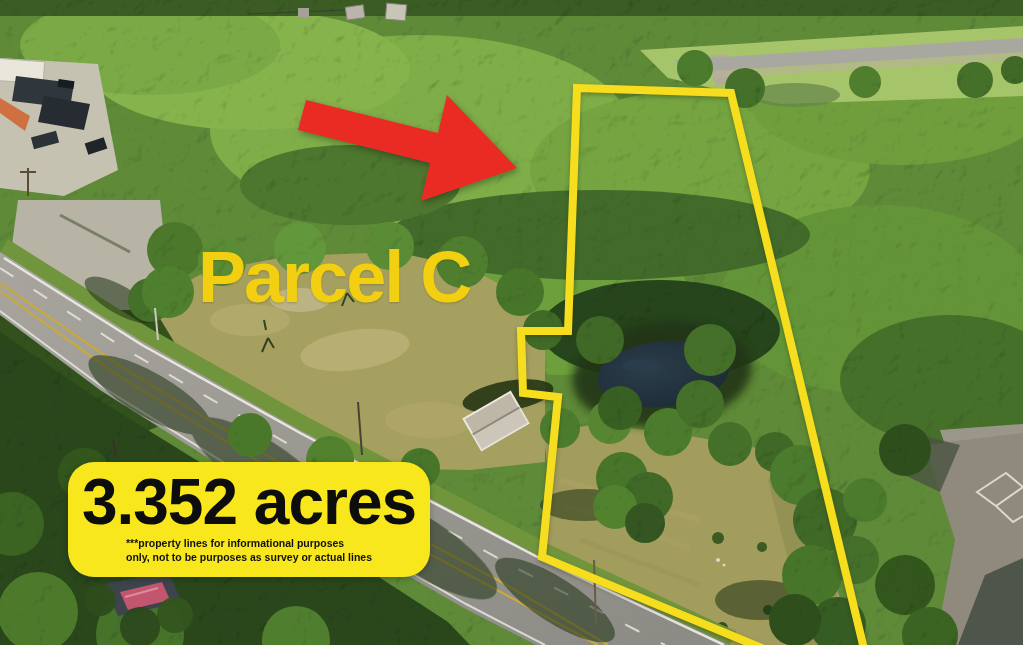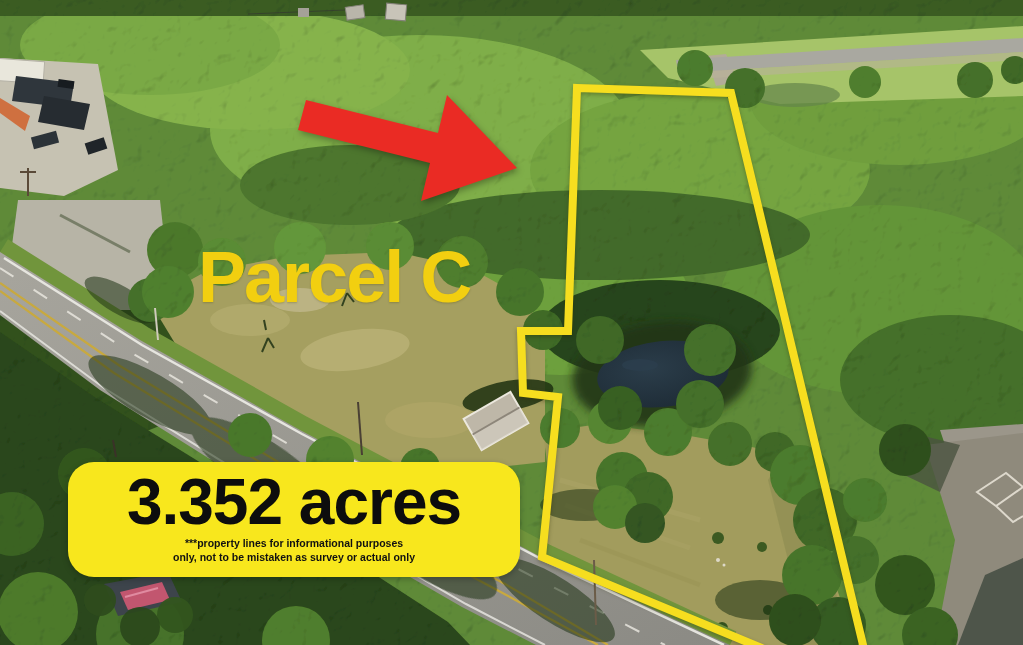--- a/index.html
+++ b/index.html
@@ -3,27 +3,27 @@
 <meta charset="utf-8">
 <style>
   html,body{margin:0;padding:0;background:#222;}
   #stage{position:relative;width:1023px;height:645px;overflow:hidden;
          font-family:"Liberation Sans",sans-serif;background:#5a8336;}
   #photo{position:absolute;left:0;top:0;}
   
   .parcel-label{position:absolute;left:198px;top:236px;
     font-size:72px;font-weight:700;letter-spacing:-2px;color:#f2cf10;
     text-shadow:0 1px 2px rgba(60,60,0,.25);white-space:nowrap;}
-  .acreage-box{position:absolute;left:68px;top:462px;width:452px;height:115px;
+  .acreage-box{position:absolute;left:68px;top:462px;width:362px;height:115px;
     background:#f8e71d;border-radius:26px;display:flex;flex-direction:column;
     align-items:center;justify-content:center;box-shadow:0 2px 6px rgba(0,0,0,.25);}
   .acreage-value{font-size:64px;font-weight:700;letter-spacing:-1px;
     color:#0d0d0d;line-height:.95;margin-top:-2px;}
   .disclaimer{font-size:10.5px;font-weight:700;color:#111;line-height:1.35;
-    text-align:center;margin-top:3px;}
+    text-align:left;margin-top:3px;}
   .boundary{filter:drop-shadow(0 2px 2px rgba(40,40,0,.35));}
   .arrow{filter:drop-shadow(2px 3px 3px rgba(0,0,0,.3));}
 </style>
 </head>
 <body>
 
 <div id="stage">
 
   <svg id="photo" width="1023" height="645" viewBox="0 0 1023 645">
     <defs>
@@ -228,17 +228,17 @@
     <path class="boundary" d="M577,88 L731,93 L875,695 L542,557 L558,397 L523,393 L521,331 L568,331 Z" fill="none" stroke="#f6de1f" stroke-width="8" stroke-linejoin="miter"></path>
     <polygon class="arrow" points="306,100 438,133 447,95 517,168 421,201 430,163 298,130" fill="#ea2b24"></polygon>
   </svg>
 
   <div class="parcel-label">Parcel C</div>
 
   <div class="acreage-box">
     <div class="acreage-value">3.352 acres</div>
     <div class="disclaimer">
       <div>***property lines for informational purposes</div>
-      <div>only, not to be mistaken as survey or actual only</div>
+      <div>only, not to be purposes as survey or actual lines</div>
     </div>
   </div>
 
 </div>
 
 </body></html>

